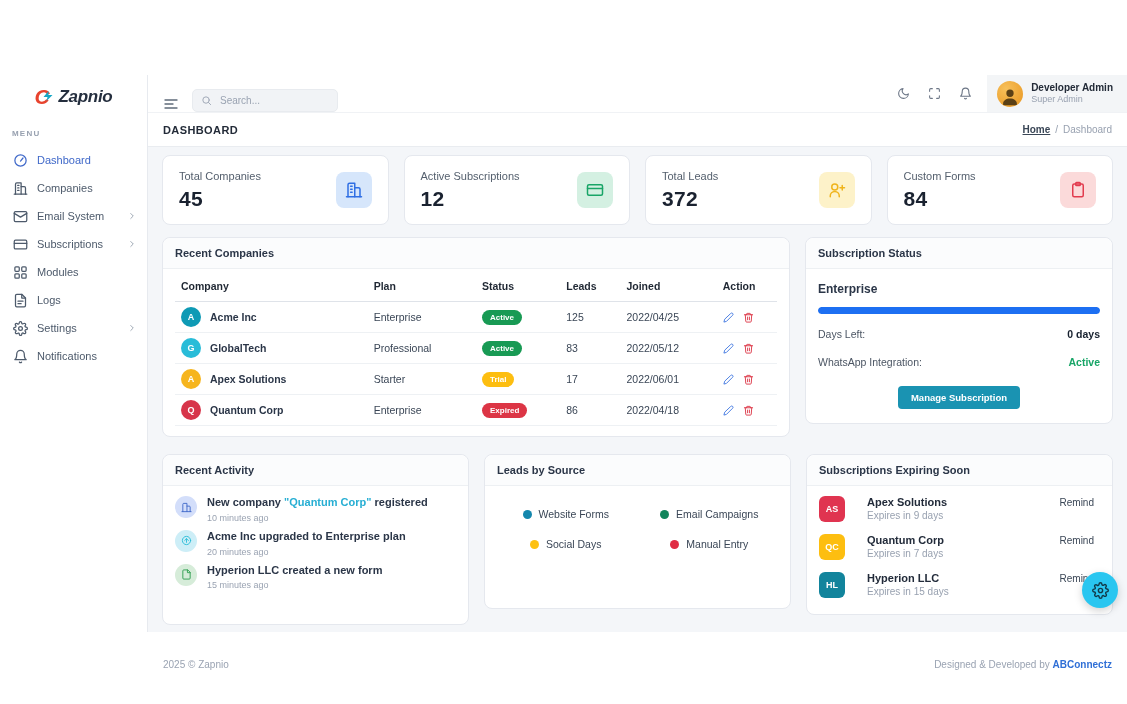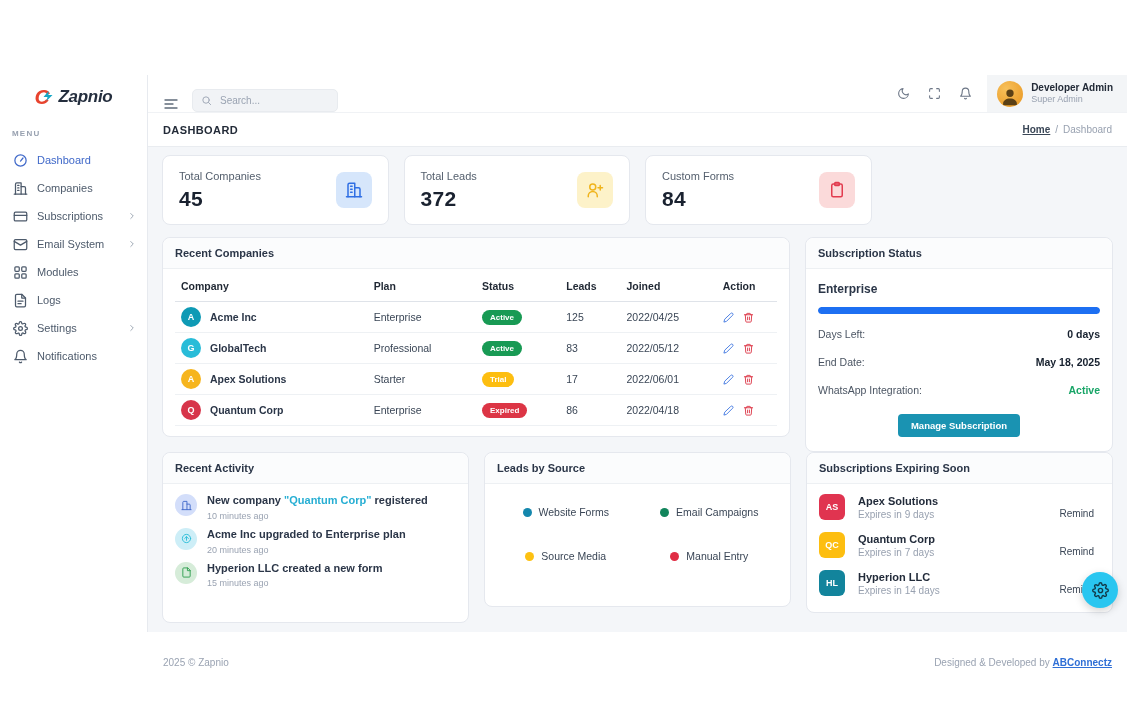--- a/index.html
+++ b/index.html
@@ -50,21 +50,21 @@
 
   
   .card{background:#fff;border:1px solid #e5e8ee;border-radius:8px;box-sizing:border-box}
   .stats-row{display:grid;grid-template-columns:repeat(4,1fr);gap:15px}
   .stat-card{display:flex;align-items:center;justify-content:space-between;padding:12px 16px;height:70px}
   .stat-label{font-size:11px;color:#55606e;margin-bottom:5px}
   .stat-value{font-size:21px;font-weight:700;color:#1a2230;letter-spacing:.3px}
   .stat-icon{width:36px;height:36px;border-radius:8px;display:flex;align-items:center;justify-content:center;flex:none}
 
   .row2{display:grid;grid-template-columns:1fr 308px;gap:15px;margin-top:12px;align-items:start}
-  .row3{display:grid;grid-template-columns:1fr 1fr 1fr;gap:15px;align-items:start}
+  .row3{display:grid;grid-template-columns:1fr 1fr 1fr;gap:15px;margin-top:17px;align-items:start}
 
   .panel-header{padding:9px 12px;border-bottom:1px solid #edf0f3;font-size:11px;font-weight:700;color:#2b3648;
                 background:#fbfcfd;border-radius:8px 8px 0 0}
   .panel-body{padding:10px 12px}
 
   
   table.companies{width:100%;border-collapse:collapse;font-size:10.5px}
   table.companies th{text-align:left;padding:9px 6px;color:#1f2733;font-weight:700;border-bottom:1px solid #dfe3e9}
   table.companies td{padding:5px 6px;border-bottom:1px solid #eef1f4;color:#3a4656}
   .company-cell{display:flex;align-items:center;gap:9px;font-weight:600;color:#2b3648}
@@ -83,35 +83,35 @@
               font-size:9.5px;font-weight:700;padding:6px 13px;cursor:pointer;font-family:inherit}
 
   
   .act-item{display:flex;gap:10px;margin-bottom:7px}
   .act-icon{width:22px;height:22px;border-radius:50%;flex:none;display:flex;align-items:center;justify-content:center}
   .act-text{font-size:11px;font-weight:600;color:#2b3648;line-height:1.25}
   .act-time{font-size:9px;color:#9aa3b2;margin-top:3px}
 
   
   .leads-body{height:122px;padding-top:22px;box-sizing:border-box}
-  .legend{display:grid;grid-template-columns:1fr 1fr;gap:32px 6px}
+  .legend{display:grid;grid-template-columns:1fr 1fr;gap:18px 6px}
   .legend-item{display:flex;align-items:center;gap:7px;justify-content:center;font-size:10.5px;color:#3a4656;cursor:pointer}
   .legend-dot{width:9px;height:9px;border-radius:50%;flex:none}
 
   
-  .exp-item{display:flex;align-items:flex-end;gap:13px;padding:6px 0}
+  .exp-item{display:flex;align-items:flex-start;gap:22px;padding:6px 0}
   .exp-badge{width:26px;height:26px;border-radius:6px;color:#fff;font-weight:700;font-size:9px;flex:none;
              display:flex;align-items:center;justify-content:center}
   .exp-name{font-size:11px;font-weight:700;color:#222b3a}
   .exp-note{font-size:10px;color:#98a1b0;margin-top:2px}
   .remind-btn{margin-left:auto;font-size:10px;color:#3a4656;background:none;border:none;cursor:pointer;font-family:inherit}
 
   .footer{display:flex;justify-content:space-between;align-items:center;margin-top:26px;padding:8px 1px;
           font-size:10px;color:#9aa3b2}
-  .footer-link{color:#2f6fd6;font-weight:700;text-decoration:underline;cursor:pointer}
+  .footer-link{color:#2f6fd6;font-weight:700;cursor:pointer}
 
   .fab{position:absolute;left:1082px;top:572px;width:36px;height:36px;border-radius:50%;background:#29c6f0;
        border:none;display:flex;align-items:center;justify-content:center;color:#123b4a;cursor:pointer;
        box-shadow:0 3px 8px rgba(0,0,0,.18)}
 </style>
 </head>
 <body>
 
 <div class="app">
 
@@ -147,39 +147,39 @@
               <path d="M2 21h20"></path>
               <path d="M7.5 7h2M7.5 11h2M7.5 15h2"></path>
             </svg>
           </span>
     <span>Companies</span>
 
   </div>
   <div class="side-item">
     <span class="s-icon">
             <svg viewBox="0 0 24 24" width="15" height="15" fill="none" stroke="currentColor" stroke-width="2" stroke-linecap="round" stroke-linejoin="round">
-              <rect x="2" y="5" width="20" height="14" rx="2"></rect>
-              <path d="M2 10h20"></path>
-            </svg>
-          </span>
-    <span>Subscriptions</span>
+              <rect x="2" y="4" width="20" height="16" rx="2"></rect>
+              <path d="m2 7 10 6 10-6"></path>
+            </svg>
+          </span>
+    <span>Email System</span>
     <span class="s-chevron">
             <svg viewBox="0 0 24 24" width="10" height="10" fill="none" stroke="currentColor" stroke-width="2" stroke-linecap="round" stroke-linejoin="round">
               <path d="m9 6 6 6-6 6"></path>
             </svg>
           </span>
   </div>
   <div class="side-item">
     <span class="s-icon">
             <svg viewBox="0 0 24 24" width="15" height="15" fill="none" stroke="currentColor" stroke-width="2" stroke-linecap="round" stroke-linejoin="round">
-              <rect x="2" y="4" width="20" height="16" rx="2"></rect>
-              <path d="m2 7 10 6 10-6"></path>
-            </svg>
-          </span>
-    <span>Email System</span>
+              <rect x="2" y="5" width="20" height="14" rx="2"></rect>
+              <path d="M2 10h20"></path>
+            </svg>
+          </span>
+    <span>Subscriptions</span>
     <span class="s-chevron">
             <svg viewBox="0 0 24 24" width="10" height="10" fill="none" stroke="currentColor" stroke-width="2" stroke-linecap="round" stroke-linejoin="round">
               <path d="m9 6 6 6-6 6"></path>
             </svg>
           </span>
   </div>
   <div class="side-item">
     <span class="s-icon">
             <svg viewBox="0 0 24 24" width="15" height="15" fill="none" stroke="currentColor" stroke-width="2" stroke-linecap="round" stroke-linejoin="round">
               <rect x="3" y="3" width="7" height="7" rx="1.5"></rect>
@@ -298,20 +298,32 @@
     <div>
       <div class="stat-label">Total Companies</div>
       <div class="stat-value">45</div>
     </div>
     <div class="stat-icon" style="background:#d6e6fb;color:#2f6fe4">
               <svg viewBox="0 0 24 24" width="18" height="18" fill="none" stroke="currentColor" stroke-width="2" stroke-linecap="round" stroke-linejoin="round">
                 <path d="M4 21V5a2 2 0 0 1 2-2h7v18"></path>
                 <path d="M13 9h5a2 2 0 0 1 2 2v10"></path>
                 <path d="M2 21h20"></path>
                 <path d="M7.5 7h2M7.5 11h2M7.5 15h2"></path>
+              </svg>
+            </div>
+  </div>
+  <div class="card stat-card">
+    <div>
+      <div class="stat-label">Active Subscriptions</div>
+      <div class="stat-value">12</div>
+    </div>
+    <div class="stat-icon" style="background:#d4f0e2;color:#18a567">
+              <svg viewBox="0 0 24 24" width="18" height="18" fill="none" stroke="currentColor" stroke-width="2" stroke-linecap="round" stroke-linejoin="round">
+                <rect x="2" y="5" width="20" height="14" rx="2"></rect>
+                <path d="M2 10h20"></path>
               </svg>
             </div>
   </div>
   <div class="card stat-card">
     <div>
       <div class="stat-label">Total Leads</div>
       <div class="stat-value">372</div>
     </div>
     <div class="stat-icon" style="background:#fdf2c9;color:#f0b41c">
               <svg viewBox="0 0 24 24" width="18" height="18" fill="none" stroke="currentColor" stroke-width="2" stroke-linecap="round" stroke-linejoin="round">
@@ -468,24 +480,20 @@
             <div class="sub-plan">Enterprise</div>
             <div class="progress-track">
               <div class="progress-fill" id="sub-progress" style="width: 100%; background: rgb(29, 111, 242);"></div>
             </div>
             <div id="sub-details">
   <div class="sub-row">
     <span>Days Left:</span>
     <span class="val" style="color:#16202e">0 days</span>
   </div>
   <div class="sub-row">
-    <span>End Date:</span>
-    <span class="val" style="color:#16202e">May 18, 2025</span>
-  </div>
-  <div class="sub-row">
     <span>WhatsApp Integration:</span>
     <span class="val" style="color:#18a567">Active</span>
   </div>
               </div>
             <button class="manage-btn">Manage Subscription</button>
           </div>
         </section>
       </div>
 
       <div class="row3">
@@ -541,21 +549,21 @@
   <span class="legend-item">
     <span class="legend-dot" style="background:#1487ad"></span>
     <span>Website Forms</span>
   </span>
   <span class="legend-item">
     <span class="legend-dot" style="background:#12855c"></span>
     <span>Email Campaigns</span>
   </span>
   <span class="legend-item">
     <span class="legend-dot" style="background:#fdc112"></span>
-    <span>Source Media</span>
+    <span>Social Days</span>
   </span>
   <span class="legend-item">
     <span class="legend-dot" style="background:#e02d44"></span>
     <span>Manual Entry</span>
   </span>
               </div>
           </div>
         </section>
 
         <section class="card">
@@ -574,21 +582,21 @@
     <span>
       <div class="exp-name">Quantum Corp</div>
       <div class="exp-note">Expires in 7 days</div>
     </span>
     <button class="remind-btn">Remind</button>
   </div>
   <div class="exp-item">
     <span class="exp-badge" style="background:#12849c">HL</span>
     <span>
       <div class="exp-name">Hyperion LLC</div>
-      <div class="exp-note">Expires in 14 days</div>
+      <div class="exp-note">Expires in 15 days</div>
     </span>
     <button class="remind-btn">Remind</button>
   </div>
             </div>
         </section>
       </div>
 
       <footer class="footer">
         <span>2025 © Zapnio</span>
         <span>

